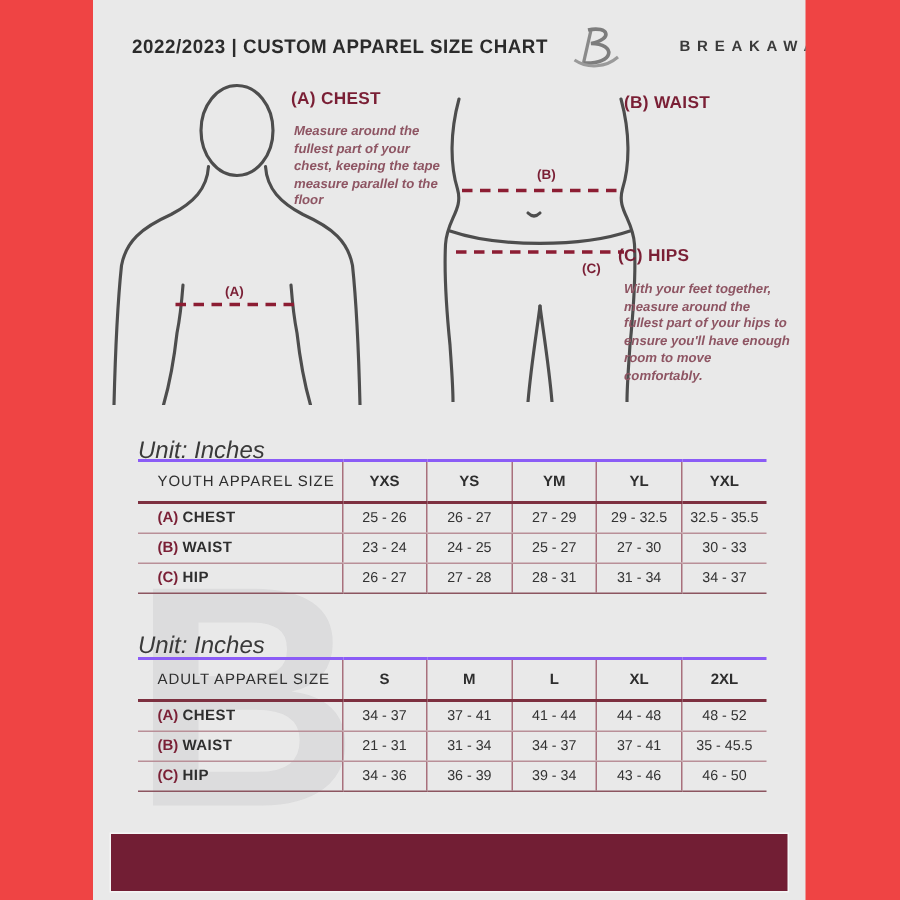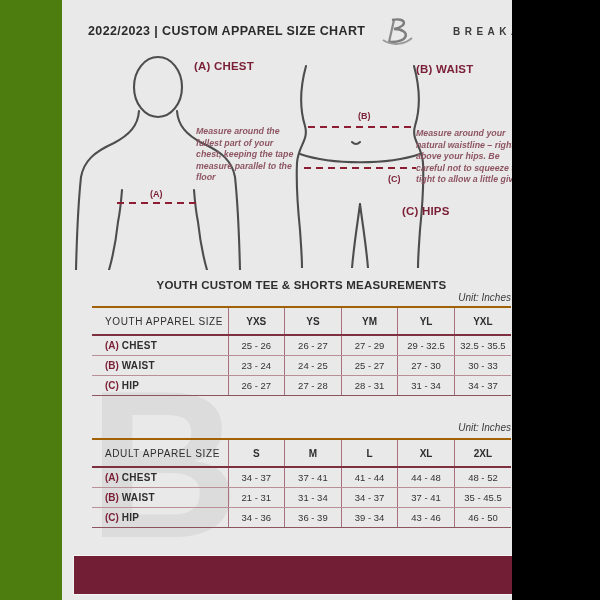--- a/index.html
+++ b/index.html
@@ -1,45 +1,45 @@
 <!DOCTYPE html>
 <html><head>
 <meta charset="utf-8">
 <style>
   html,body{margin:0;padding:0;background:#000;}
-  .stage{position:relative;width:512px;height:600px;background:#4d7c0f;overflow:hidden;
+  .stage{position:relative;width:600px;height:600px;background:#ef4444;overflow:hidden;
          font-family:"Liberation Sans","DejaVu Sans",sans-serif;}
   .page{position:absolute;left:62px;top:0;width:475px;height:600px;background:#e9e9e9;overflow:hidden;}
 
   
   .hdr-title{position:absolute;left:26px;top:23px;font-size:13px;font-weight:800;
              color:#2b2b2b;letter-spacing:.4px;white-space:nowrap;transform:scaleX(.96);transform-origin:left;}
   .logo{position:absolute;left:318px;top:16px;width:36px;height:30px;}
   .brand{position:absolute;left:355px;top:26px;font-size:10px;font-weight:700;color:#3a3a3a;
          letter-spacing:4.5px;white-space:nowrap;padding-left:36px;}
 
   
   .fig{position:absolute;}
   .fig path,.fig ellipse{fill:none;stroke:#4d4d4d;stroke-width:2.1;stroke-linecap:round;}
   .dash{stroke:#8c1d33 !important;stroke-width:2.2;stroke-dasharray:7 5;}
   .marker{font-size:9px;font-weight:700;fill:#7a1f35;font-family:"Liberation Sans",sans-serif;}
 
   
   .guide-head{position:absolute;font-size:11.5px;font-weight:800;color:#7a1f35;letter-spacing:.2px;}
   .guide-body{position:absolute;font-size:8.8px;font-style:italic;font-weight:600;color:#8e5563;
-              line-height:1.32;margin-top:44px;}
+              line-height:1.32;}
 
   
   .tbl-title{position:absolute;left:30px;width:419px;text-align:center;font-size:11.5px;
              font-weight:800;color:#2e2e2e;letter-spacing:.2px;}
-  .tbl-unit{position:absolute;left:30px;width:419px;text-align:right;font-size:10px;
+  .tbl-unit{position:absolute;left:30px;width:419px;text-align:left;font-size:16px;
             font-style:italic;color:#3a3a3a;}
   table.size{position:absolute;left:30px;width:419px;border-collapse:collapse;table-layout:fixed;z-index:2;}
   table.size th{height:26px;font-size:10px;font-weight:700;color:#2e2e2e;padding:0;
-                border-top:2px solid #a16207;border-bottom:2px solid #7d3040;}
+                border-top:2px solid #8b5cf6;border-bottom:2px solid #7d3040;}
   table.size th.lbl{font-weight:400;text-align:left;padding-left:13px;letter-spacing:.6px;}
   table.size td{height:19px;font-size:9.5px;color:#333;text-align:center;padding:0;
                 border-bottom:1px solid #b98f98;}
   table.size tr:last-child td{border-bottom:1.6px solid #8c5560;}
   table.size th + th, table.size td + td{border-left:1px solid #a8707c;text-align:center;}
   table.size td.lbl{text-align:left;padding-left:13px;font-size:10px;}
   .pfx{color:#7a1f35;font-weight:800;}
   .rowname{color:#2e2e2e;font-weight:600;letter-spacing:.3px;}
 
   
@@ -82,27 +82,26 @@
       <line class="dash" x1="16" y1="69" x2="121" y2="69"></line>
       <text class="marker" x="66" y="61">(B)</text>
       <line class="dash" x1="12" y1="110" x2="124" y2="110"></line>
       <text class="marker" x="96" y="124">(C)</text>
     </svg>
 
     <div class="guide-head" style="left:132px;top:60px;">(A) CHEST</div>
     <div class="guide-body" style="left:134px;top:82px;width:102px;">Measure around the fullest part of your chest, keeping the tape measure parallel to the floor</div>
 
     <div class="guide-head" style="left:354px;top:63px;">(B) WAIST</div>
-    <div class="guide-body" style="left:354px;top:84px;width:112px;">Measure around your natural waistline – right above your hips. Be careful not to squeeze too tight to allow a little give.</div>
 
-    <div class="guide-head" style="left:340px;top:165px;margin-top:40px;">(C) HIPS</div>
+    <div class="guide-head" style="left:350px;top:165px;">(C) HIPS</div>
+    <div class="guide-body" style="left:354px;top:187px;width:112px;">With your feet together, measure around the fullest part of your hips to ensure you'll have enough room to move comfortably.</div>
 
     <div class="watermark">B</div>
 
-    <div class="tbl-title" style="top:279px;">YOUTH CUSTOM TEE &amp; SHORTS MEASUREMENTS</div>
     <div class="tbl-unit" style="top:292px;">Unit: Inches</div>
     <table class="size" style="top:306px;">
       <colgroup>
           <col style="width:136px">
           <col>
           <col>
           <col>
           <col>
           <col>
         </colgroup>

